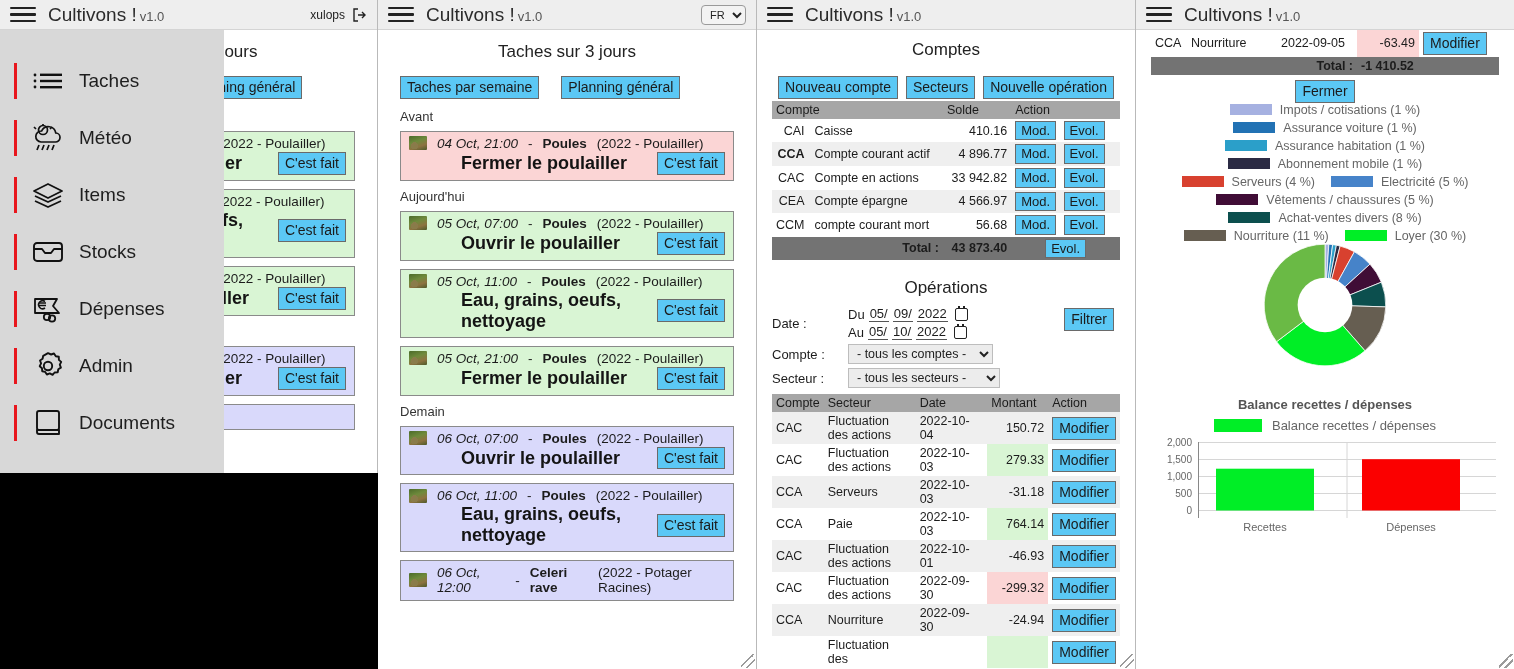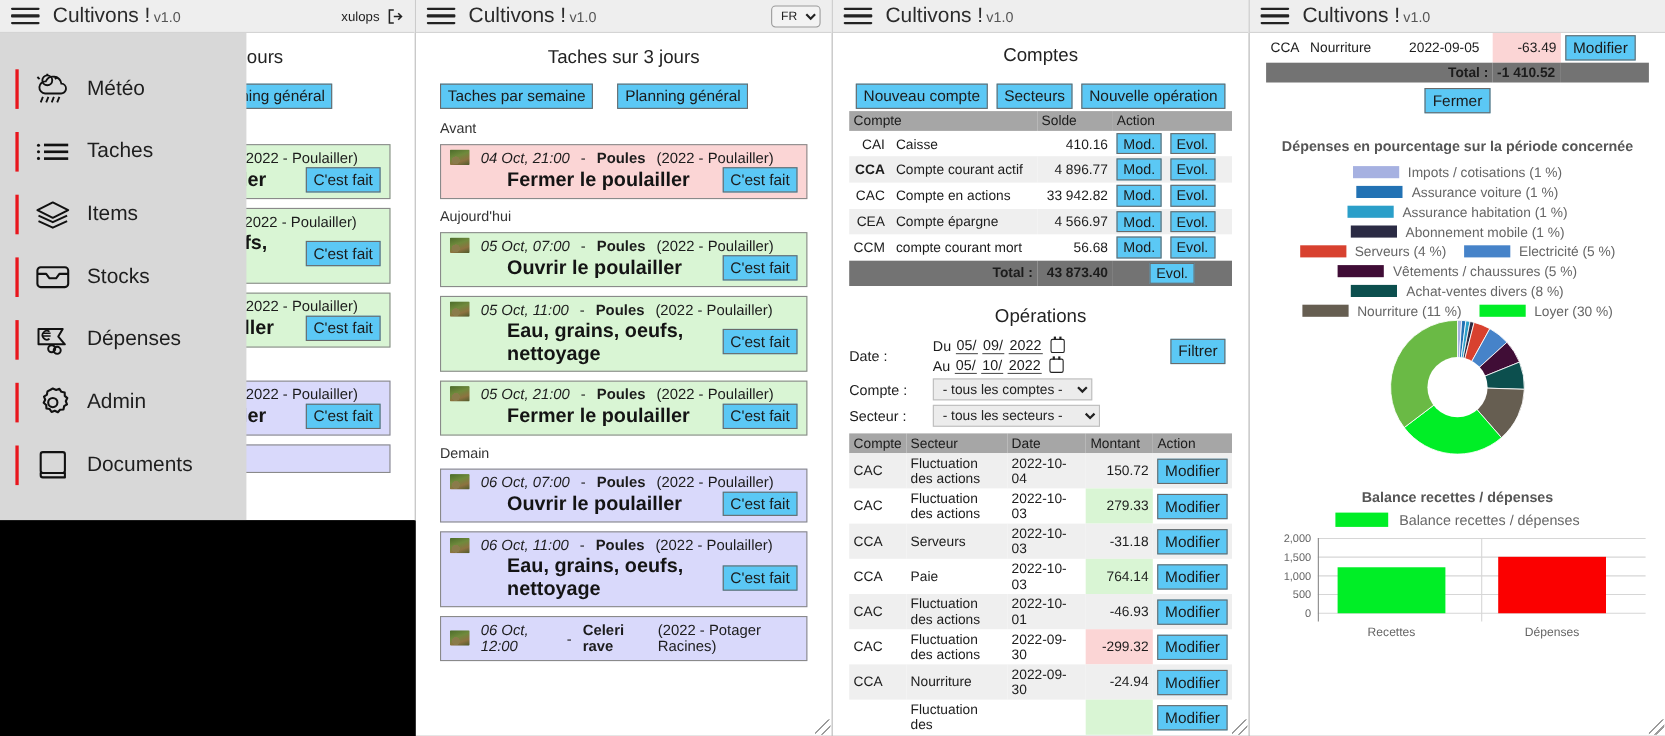--- a/index.html
+++ b/index.html
@@ -248,43 +248,43 @@
           <span>-</span>
             <span class="bold">Poules</span>
         </div>
       </div>
     </div>
 
     <div class="drawer">
       <div class="drawer-item">
         <span class="redbar"></span>
         <span class="ico">
-          <svg width="34" height="30" viewBox="0 0 34 30" fill="none" stroke="#111" stroke-width="1.7">
-            <circle cx="12" cy="7" r="4.5"></circle>
-            <path d="M3 4 L5 6 M12 1 L12 2.2 M21 4 L19 6"></path>
-            <path d="M10 19 a5.5 5.5 0 0 1 0.6 -11 a7.5 7.5 0 0 1 14.2 2 a4.5 4.5 0 0 1 -0.6 9 Z"></path>
-            <path d="M8 22 L6 27 M13 22 L11 27 M18 22 L16 27 M23 22 L21 27"></path>
-          </svg>
-        </span>
-        <span class="lbl">Météo</span>
-      </div>
-
-      <div class="drawer-item">
-        <span class="redbar"></span>
-        <span class="ico">
           <svg width="32" height="24" viewBox="0 0 32 24">
             <circle cx="3" cy="6" r="1.4" fill="#111"></circle>
               <circle cx="3" cy="12" r="1.4" fill="#111"></circle>
               <circle cx="3" cy="18" r="1.4" fill="#111"></circle>
             <rect x="8" y="4.6" width="22" height="2.4" fill="#111"></rect>
             <rect x="8" y="10.8" width="22" height="2.4" fill="#111"></rect>
             <rect x="8" y="17" width="22" height="2.4" fill="#111"></rect>
           </svg>
         </span>
         <span class="lbl">Taches</span>
+      </div>
+
+      <div class="drawer-item">
+        <span class="redbar"></span>
+        <span class="ico">
+          <svg width="34" height="30" viewBox="0 0 34 30" fill="none" stroke="#111" stroke-width="1.7">
+            <circle cx="12" cy="7" r="4.5"></circle>
+            <path d="M3 4 L5 6 M12 1 L12 2.2 M21 4 L19 6"></path>
+            <path d="M10 19 a5.5 5.5 0 0 1 0.6 -11 a7.5 7.5 0 0 1 14.2 2 a4.5 4.5 0 0 1 -0.6 9 Z"></path>
+            <path d="M8 22 L6 27 M13 22 L11 27 M18 22 L16 27 M23 22 L21 27"></path>
+          </svg>
+        </span>
+        <span class="lbl">Météo</span>
       </div>
 
       <div class="drawer-item">
         <span class="redbar"></span>
         <span class="ico">
           <svg width="34" height="28" viewBox="0 0 34 28" fill="none" stroke="#111" stroke-width="1.8" stroke-linejoin="round">
             <path d="M17 3 L31 10 L17 17 L3 10 Z"></path>
             <path d="M4 15 L17 21 L30 15"></path>
             <path d="M4 20 L17 26 L30 20"></path>
           </svg>
@@ -686,21 +686,20 @@
             <td style="text-align:left">-1 410.52</td>
             <td></td>
           </tr>
         </tbody>
       </table>
 
       <div class="excel-wrap">
         <button class="btn">Fermer</button>
       </div>
 
-      <div class="chart-title">Dépenses en pourcentage sur la période concernée</div>
 
       <div class="legend">
         <div class="lg-item" style="flex-basis:100%;justify-content:center">
           <span class="sw" style="background:#a6b1e1"></span>
           <span>Impots / cotisations (1 %)</span>
         </div>
         <div class="lg-item" style="flex-basis:100%;justify-content:center">
           <span class="sw" style="background:#2272b4"></span>
           <span>Assurance voiture (1 %)</span>
         </div>

